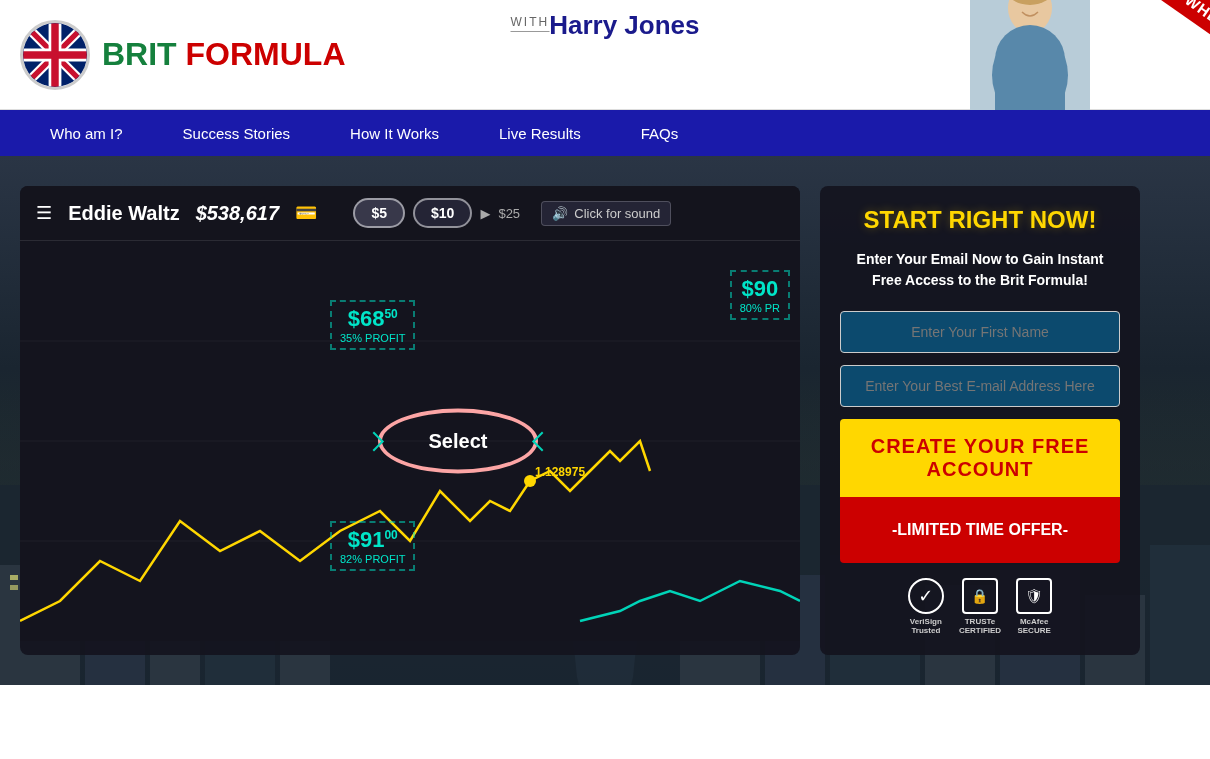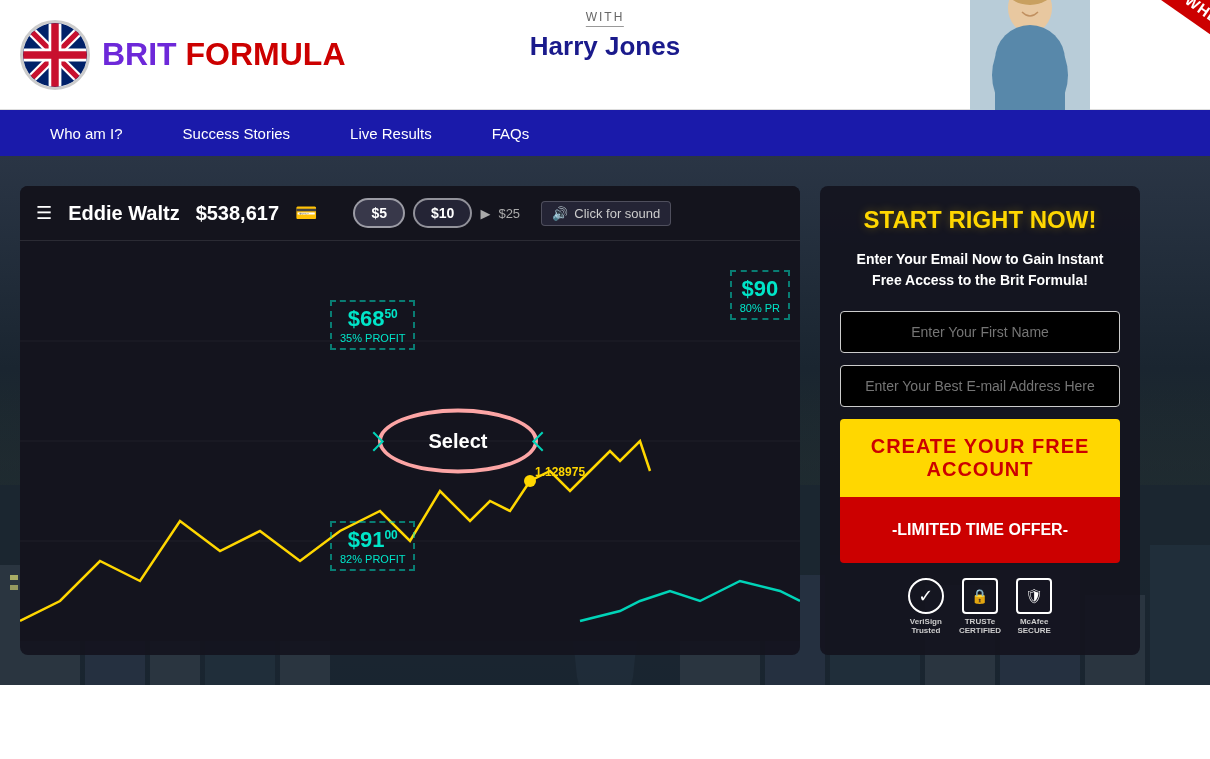--- a/index.html
+++ b/index.html
@@ -25,28 +25,27 @@
       height: 70px;
       border-radius: 50%;
       overflow: hidden;
       border: 3px solid #ccc;
       flex-shrink: 0;
     }
     .logo-text {
       font-size: 32px;
       font-weight: bold;
     }
-    .logo-text .brit { color: #6d28d9; }
+    .logo-text .brit { color: #15803d; }
     .logo-text .formula { color: #cc0000; }
     .header-center {
       position: absolute;
       left: 50%;
       transform: translateX(-50%);
       display: flex;
-      flex-direction: column;
       align-items: center;
       top: 10px;
     }
     .with-text {
       font-size: 12px;
       color: #666;
       letter-spacing: 2px;
       text-transform: uppercase;
       border-bottom: 1px solid #999;
       padding-bottom: 2px;
@@ -200,20 +199,21 @@
     }
     .chart-title {
       color: #fff;
       font-size: 20px;
       font-weight: bold;
     }
     .chart-amount {
       color: #fff;
       font-size: 20px;
       font-weight: bold;
+      font-style: italic;
     }
     .credit-card-icon {
       color: #fff;
       font-size: 18px;
     }
     .amount-buttons {
       display: flex;
       gap: 8px;
       margin-left: 20px;
       align-items: center;
@@ -374,21 +374,21 @@
       line-height: 1.5;
     }
     .form-input {
       width: 100%;
       padding: 12px 16px;
       border-radius: 4px;
       border: 1px solid #ccc;
       font-size: 14px;
       color: #999;
       margin-bottom: 12px;
-      background: #000000;
+      background: #0c4a6e;
       text-align: center;
     }
     .cta-button {
       width: 100%;
       padding: 16px;
       background: #ffd700;
       color: #cc0000;
       font-size: 20px;
       font-weight: bold;
       border: none;
@@ -498,20 +498,21 @@
   </div>
 
   <div class="works-anywhere-banner">
     <div class="works-anywhere-ribbon">WORKS ANYWHERE</div>
   </div>
 </header>
 
 <nav class="nav">
   <a class="nav-item">Who am I?</a>
   <a class="nav-item">Success Stories</a>
+  <a class="nav-item">How It Works</a>
   <a class="nav-item">Live Results</a>
   <a class="nav-item">FAQs</a>
 </nav>
 
 <main class="main-content">
 
   <div class="city-bg">
     <div class="gherkin"></div>
 
     <svg style="position:absolute;bottom:0;left:0;width:100%;height:200px;" viewBox="0 0 1210 200" preserveAspectRatio="none">

